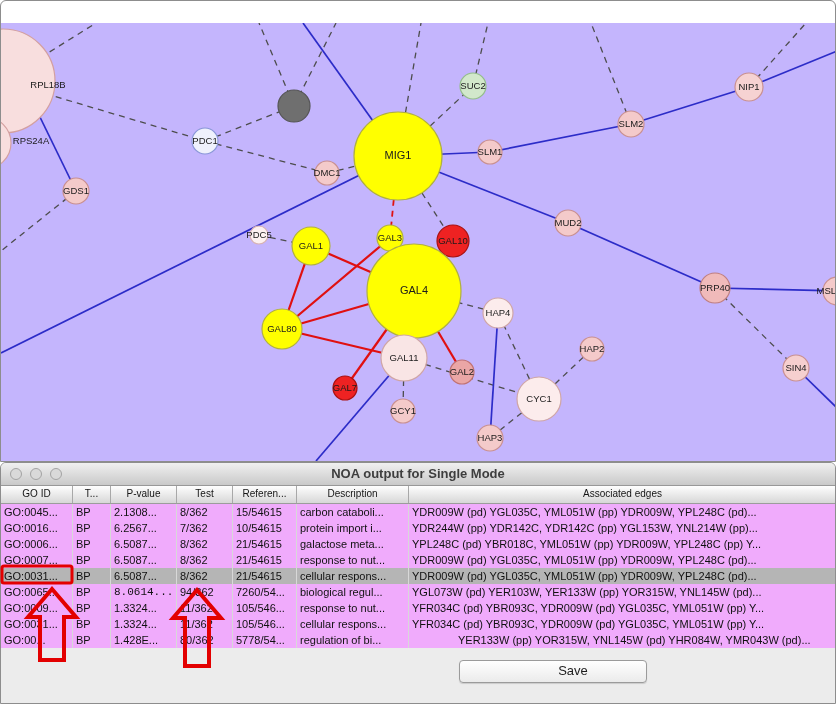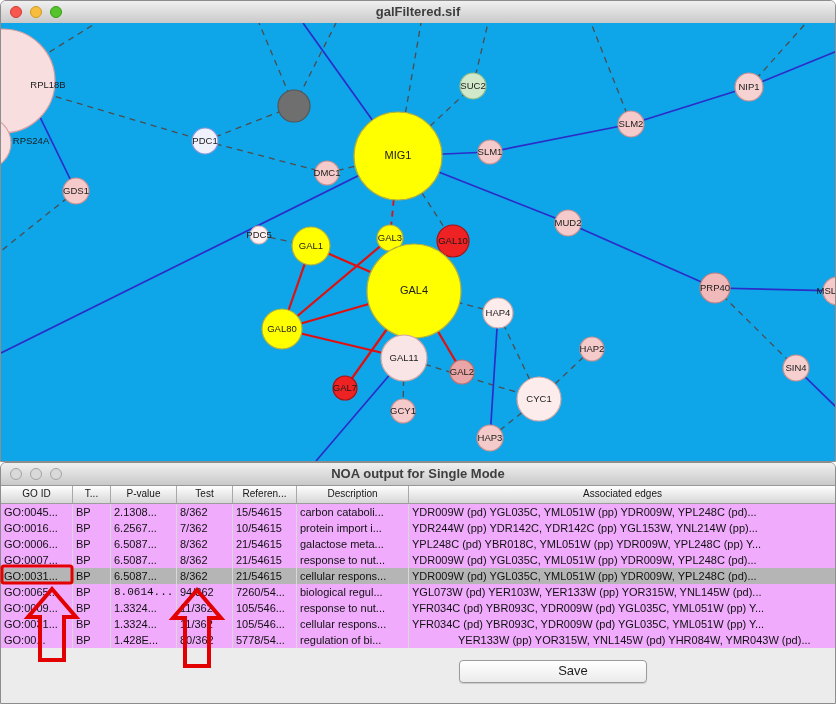--- a/index.html
+++ b/index.html
@@ -15,21 +15,21 @@
     border-bottom:1px solid #989898;position:relative;border-radius:5px 5px 0 0;}
   .titlebar .title{position:absolute;left:0;right:0;text-align:center;
     line-height:22px;font-size:13px;font-weight:bold;color:#3e3e3e;}
   .lights{position:absolute;left:9px;top:5px;display:flex;gap:8px;z-index:2;}
   .light{width:12px;height:12px;border-radius:50%;box-sizing:border-box;}
   .light.red{background:#f8574f;border:1px solid #d4382f;}
   .light.yellow{background:#f8bd3f;border:1px solid #d0991e;}
   .light.green{background:#54c32c;border:1px solid #3a9c15;}
   .light.gray{background:#d9d9d9;border:1px solid #a3a3a3;}
 
-  #network-area{position:absolute;top:22px;left:0;width:834px;height:438px;background:#0ea5e9;}
+  #network-area{position:absolute;top:22px;left:0;width:834px;height:438px;background:#c4b5fd;}
   #network-svg{display:block;}
 
   #table-header{display:flex;height:17px;background:linear-gradient(#fefefe,#d7d7d7);
     border-bottom:1px solid #9c9c9c;font-size:10px;color:#151515;}
   .hcell{box-sizing:border-box;border-right:1px solid #a8a8a8;text-align:center;
     line-height:16px;overflow:hidden;white-space:nowrap;flex:0 0 auto;}
   #table-body{background:#f0abfc;}
   .trow{display:flex;height:16px;font-size:11px;line-height:16px;white-space:nowrap;color:#111;}
   .trow.selected{background:#b5b5b5;}
   .tcell{box-sizing:border-box;border-right:1px solid #d8d8d8;padding-left:3px;
@@ -40,28 +40,20 @@
     text-align:center;line-height:19px;box-shadow:0 1px 1px rgba(0,0,0,0.14);cursor:default;padding-left:40px;}
   #save-button{left:458px;top:197px;width:146px;}
   #cancel-button{left:694px;top:197px;width:131px;}
 
   #annotation-overlay{position:absolute;top:0;left:0;z-index:99;pointer-events:none;}
 </style>
 </head>
 <body>
 
 <div class="window" id="top-window">
-  <div class="titlebar">
-    <div class="lights">
-      <div class="light red"></div>
-      <div class="light yellow"></div>
-      <div class="light green"></div>
-    </div>
-    <div class="title">galFiltered.sif</div>
-  </div>
   <div id="network-area">
     <svg id="network-svg" width="834" height="438">
         <line x1="2" y1="58" x2="204" y2="118" stroke="#4d4d4d" stroke-width="1.3" stroke-dasharray="6,5"></line>
         <line x1="2" y1="58" x2="95" y2="0" stroke="#4d4d4d" stroke-width="1.3" stroke-dasharray="6,5"></line>
         <line x1="-16" y1="120" x2="2" y2="58" stroke="#4d4d4d" stroke-width="1.3" stroke-dasharray="6,5"></line>
         <line x1="75" y1="168" x2="0" y2="14" stroke="#2c2cc8" stroke-width="1.7"></line>
         <line x1="75" y1="168" x2="0" y2="228" stroke="#4d4d4d" stroke-width="1.3" stroke-dasharray="6,5"></line>
         <line x1="204" y1="118" x2="326" y2="150" stroke="#4d4d4d" stroke-width="1.3" stroke-dasharray="6,5"></line>
         <line x1="204" y1="118" x2="293" y2="83" stroke="#4d4d4d" stroke-width="1.3" stroke-dasharray="6,5"></line>
         <line x1="293" y1="83" x2="258" y2="0" stroke="#4d4d4d" stroke-width="1.3" stroke-dasharray="6,5"></line>

